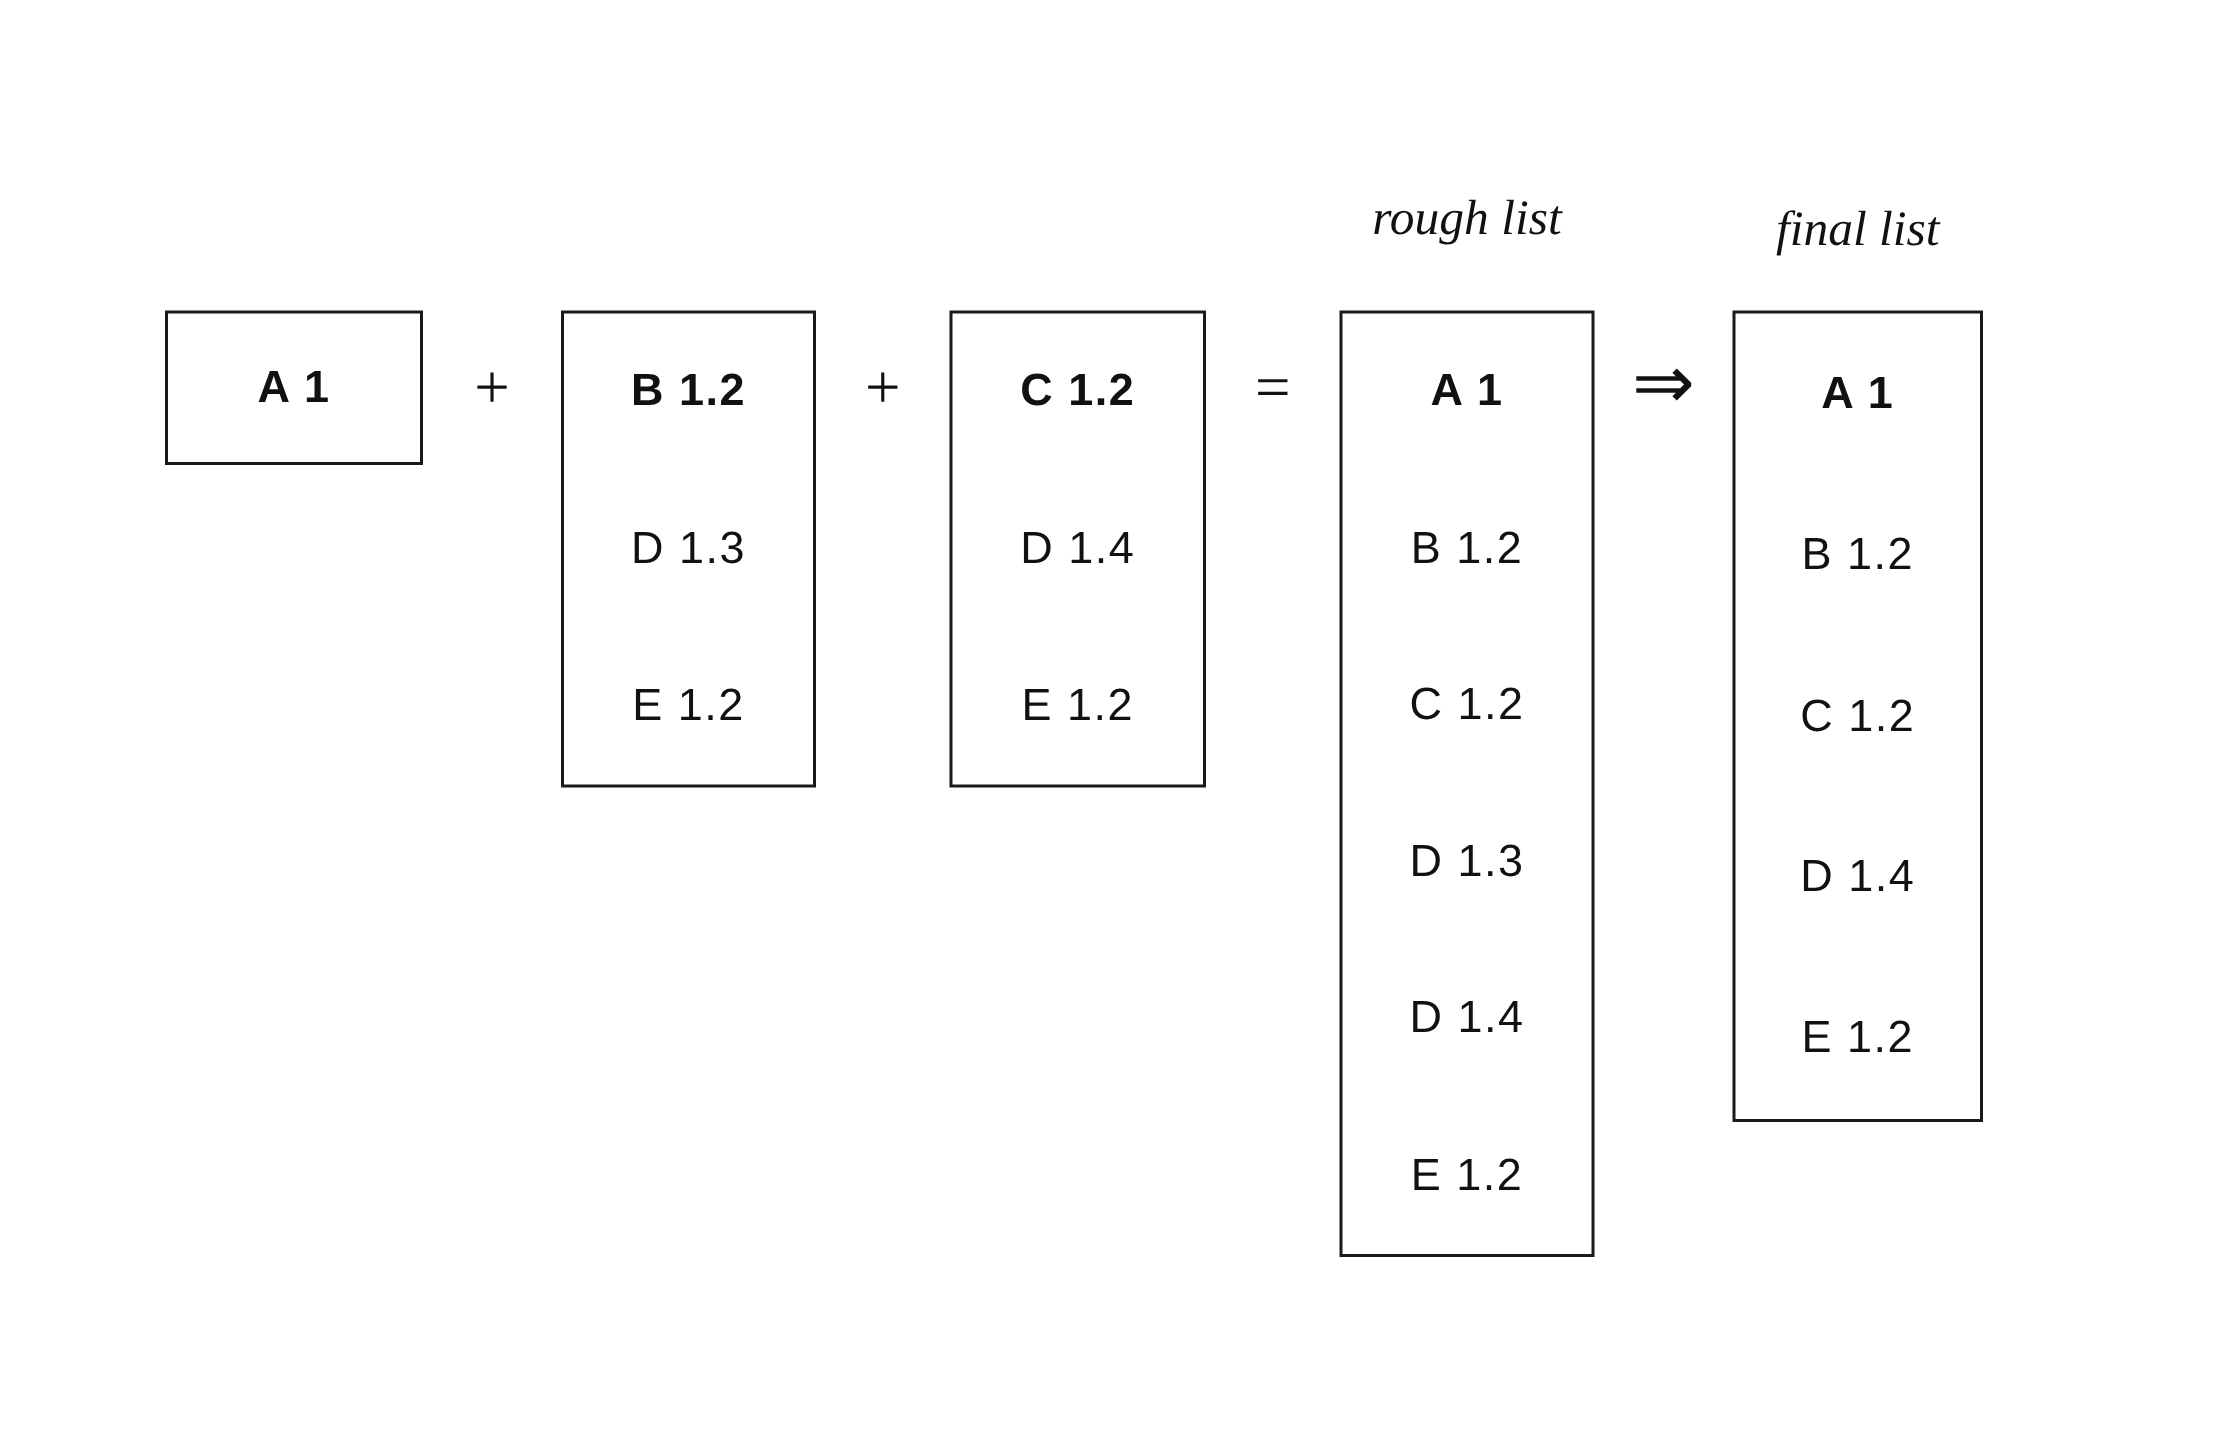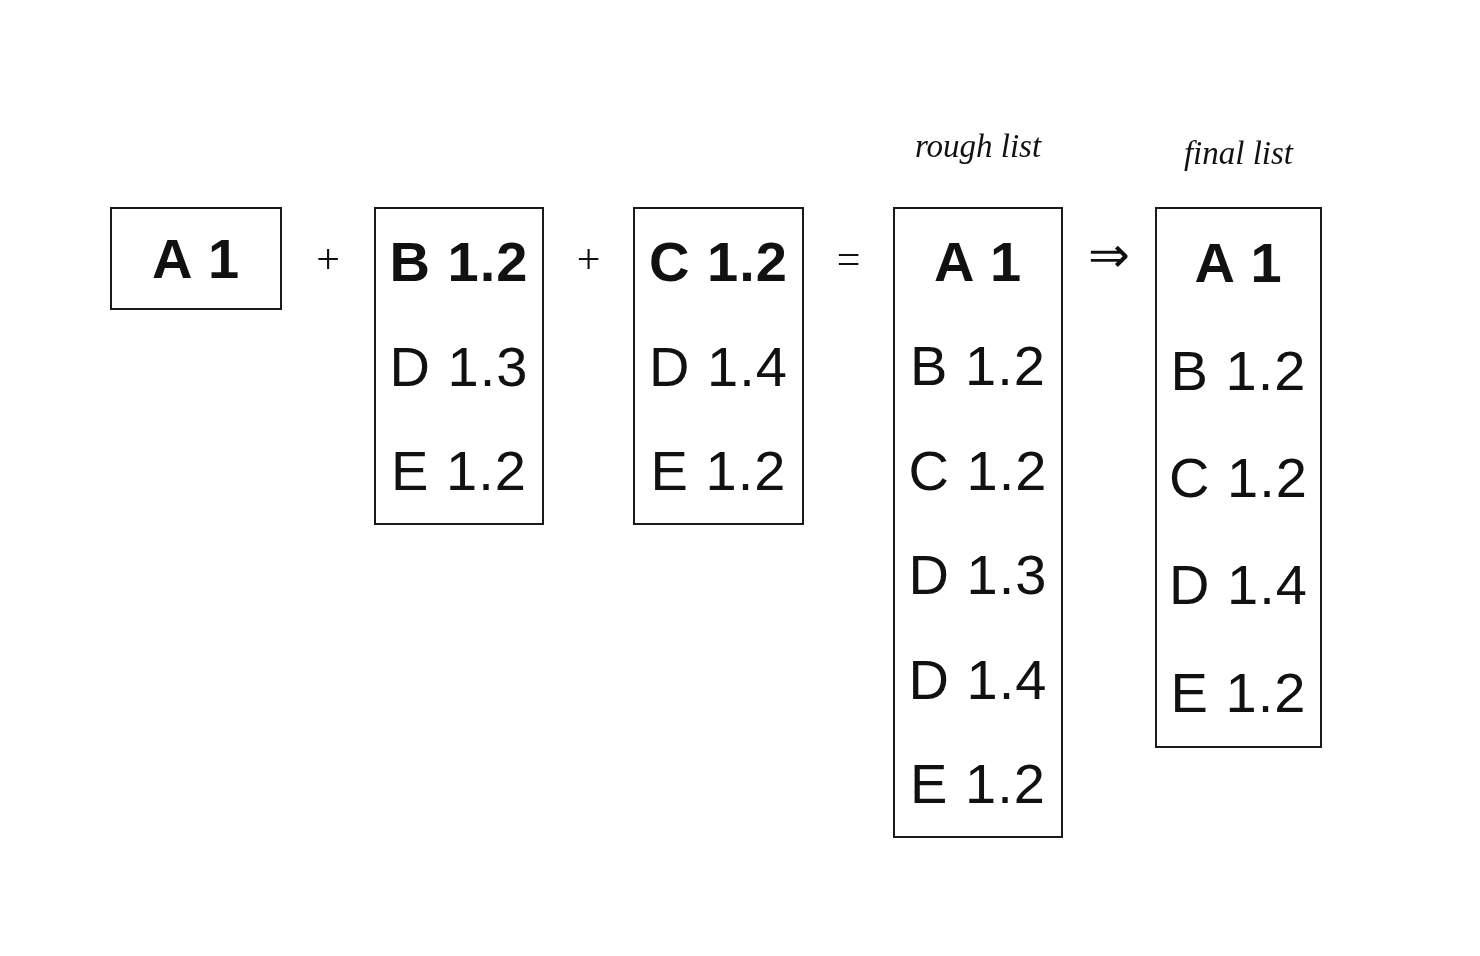--- a/index.html
+++ b/index.html
@@ -23,21 +23,21 @@
     background: #ffffff;
     display: flex;
     flex-direction: column;
     box-sizing: border-box;
   }
   .row {
     flex: 1;
     display: flex;
     align-items: center;
     justify-content: center;
-    font-size: 56px;
+    font-size: 30px;
     font-weight: 400;
     letter-spacing: 1px;
     white-space: nowrap;
   }
   .row.bold {
     font-weight: 700;
   }
   .op {
     position: absolute;
     display: flex;

